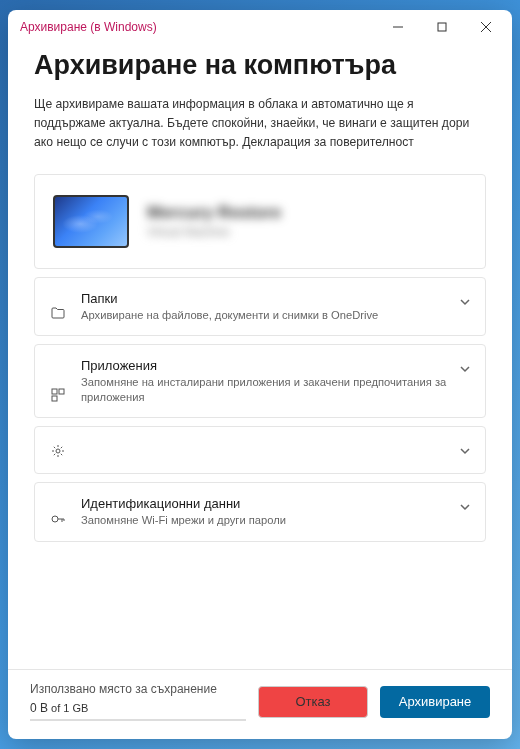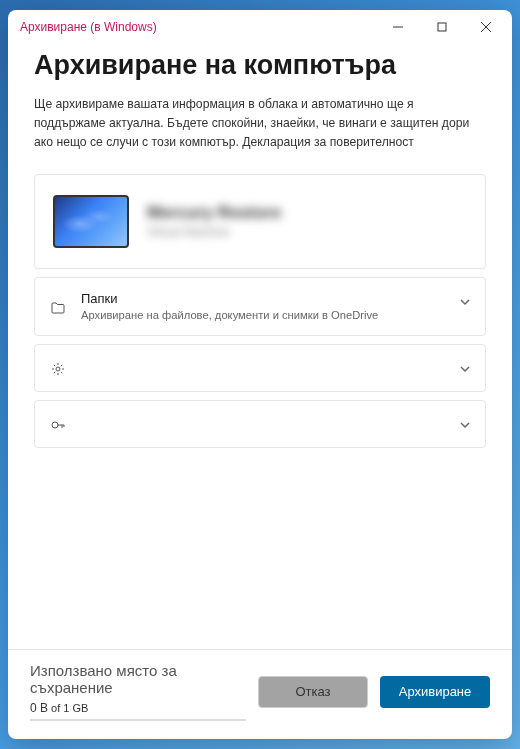--- a/index.html
+++ b/index.html
@@ -88,21 +88,21 @@
     inset: 0;
     background:
       radial-gradient(ellipse 30px 15px at 35% 55%, rgba(255,255,255,0.3), transparent 60%),
       radial-gradient(ellipse 25px 12px at 60% 40%, rgba(255,255,255,0.2), transparent 60%);
   }
   .device-info { flex: 1; filter: blur(5px); }
   .device-name { font-size: 17px; font-weight: 600; color: #333; }
   .device-sub { font-size: 12px; color: #888; margin-top: 2px; }
   .section-card {
     display: flex;
-    align-items: center;
+    align-items: flex-end;
     padding: 13px 14px 13px 14px;
     gap: 14px;
     position: relative;
   }
   .section-icon {
     width: 18px;
     height: 18px;
     flex-shrink: 0;
     margin-top: 2px;
     color: #555;
@@ -132,21 +132,21 @@
   .chevron svg { width: 12px; height: 12px; }
   .footer {
     border-top: 1px solid #e5e5e5;
     padding: 12px 22px 18px 22px;
     display: flex;
     align-items: center;
     gap: 12px;
   }
   .storage { flex: 1; }
   .storage-label {
-    font-size: 15px;
+    font-size: 12px;
     color: #555;
     margin-bottom: 5px;
   }
   .storage-used {
     font-size: 11px;
     color: #333;
   }
   .storage-used b { font-size: 12px; font-weight: 400; }
   .storage-bar {
     width: 100%;
@@ -159,21 +159,21 @@
     height: 32px;
     border-radius: 4px;
     font-size: 13px;
     display: flex;
     align-items: center;
     justify-content: center;
     cursor: pointer;
     border: none;
   }
   .btn-secondary {
-    background: #a3a3a3;
+    background: #ef4444;
     border: 1px solid #ccc;
     color: #333;
   }
   .btn-primary {
     background: #0369a1;
     color: #fff;
   }
 </style>
 </head>
 <body>
@@ -226,20 +226,38 @@
         <div class="section-title">Папки</div>
         <div class="section-desc">Архивиране на файлове, документи и снимки в OneDrive</div>
       </div>
       <span class="chevron">
         <svg viewBox="0 0 12 12" fill="none" stroke="currentColor" stroke-width="1.5">
             <polyline points="2,4 6,8 10,4"></polyline>
           </svg>
       </span>
     </div>
 
+    <div class="card section-card">
+      <span class="section-icon">
+        <svg viewBox="0 0 16 16" fill="none" stroke="currentColor" stroke-width="1">
+            <rect x="2" y="2" width="5" height="5"></rect>
+            <rect x="9" y="2" width="5" height="5"></rect>
+            <rect x="2" y="9" width="5" height="5"></rect>
+          </svg>
+      </span>
+      <div class="section-text">
+        <div class="section-title">Приложения</div>
+        <div class="section-desc">Запомняне на инсталирани приложения и закачени предпочитания за приложения</div>
+      </div>
+      <span class="chevron">
+        <svg viewBox="0 0 12 12" fill="none" stroke="currentColor" stroke-width="1.5">
+            <polyline points="2,4 6,8 10,4"></polyline>
+          </svg>
+      </span>
+    </div>
 
     <div class="card section-card">
       <span class="section-icon">
         <svg viewBox="0 0 16 16" fill="none" stroke="currentColor" stroke-width="1">
             <circle cx="8" cy="8" r="2"></circle>
             <path d="M8 2 v2 M8 12 v2 M2 8 h2 M12 8 h2 M3.8 3.8 l1.4 1.4 M10.8 10.8 l1.4 1.4 M3.8 12.2 l1.4-1.4 M10.8 5.2 l1.4-1.4"></path>
           </svg>
       </span>
       <span class="chevron">
         <svg viewBox="0 0 12 12" fill="none" stroke="currentColor" stroke-width="1.5">
@@ -248,20 +266,24 @@
       </span>
     </div>
 
     <div class="card section-card">
       <span class="section-icon">
         <svg viewBox="0 0 16 16" fill="none" stroke="currentColor" stroke-width="1">
             <circle cx="5" cy="8" r="3"></circle>
             <path d="M8 8 h6 M12 8 v3 M14 8 v2"></path>
           </svg>
       </span>
+      <div class="section-text">
+        <div class="section-title">Идентификационни данни</div>
+        <div class="section-desc">Запомняне Wi-Fi мрежи и други пароли</div>
+      </div>
       <span class="chevron">
         <svg viewBox="0 0 12 12" fill="none" stroke="currentColor" stroke-width="1.5">
             <polyline points="2,4 6,8 10,4"></polyline>
           </svg>
       </span>
     </div>
 
   </div>
 
   <div class="footer">

